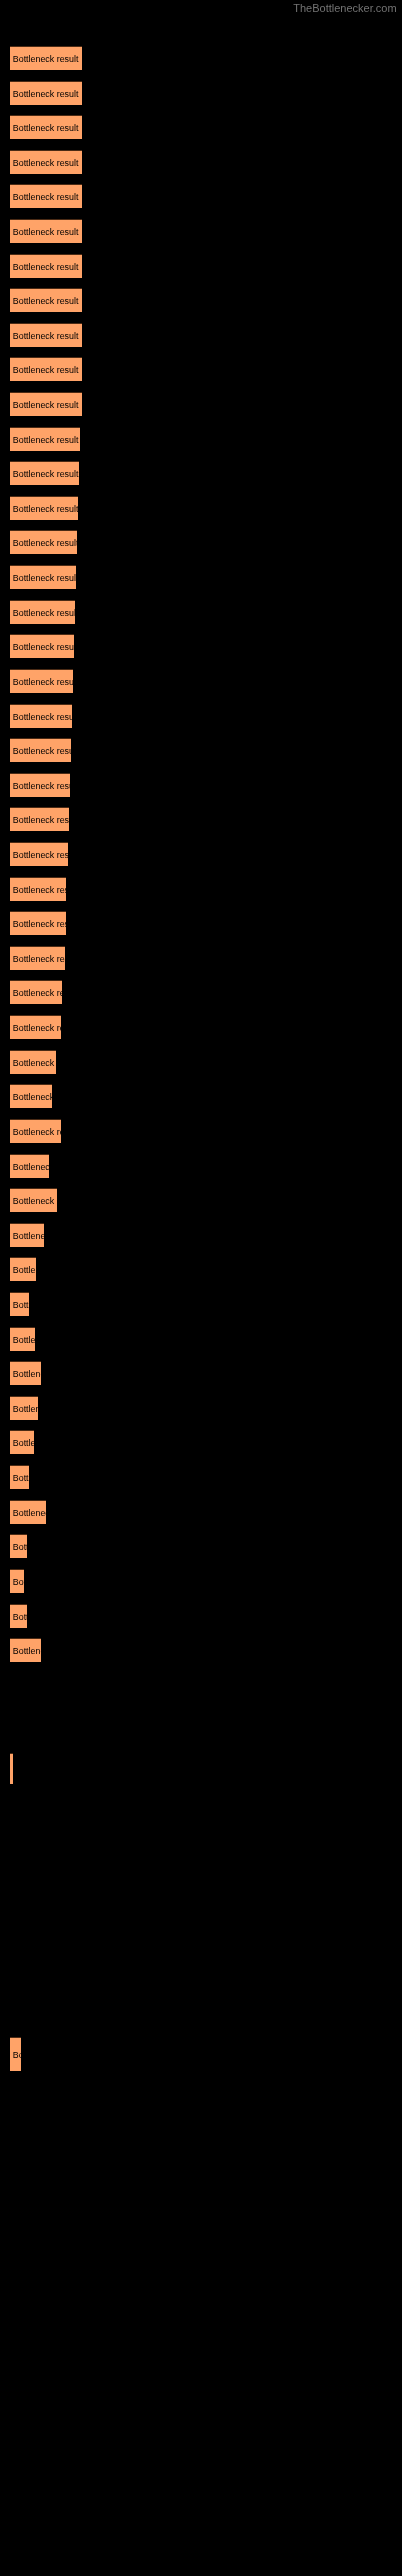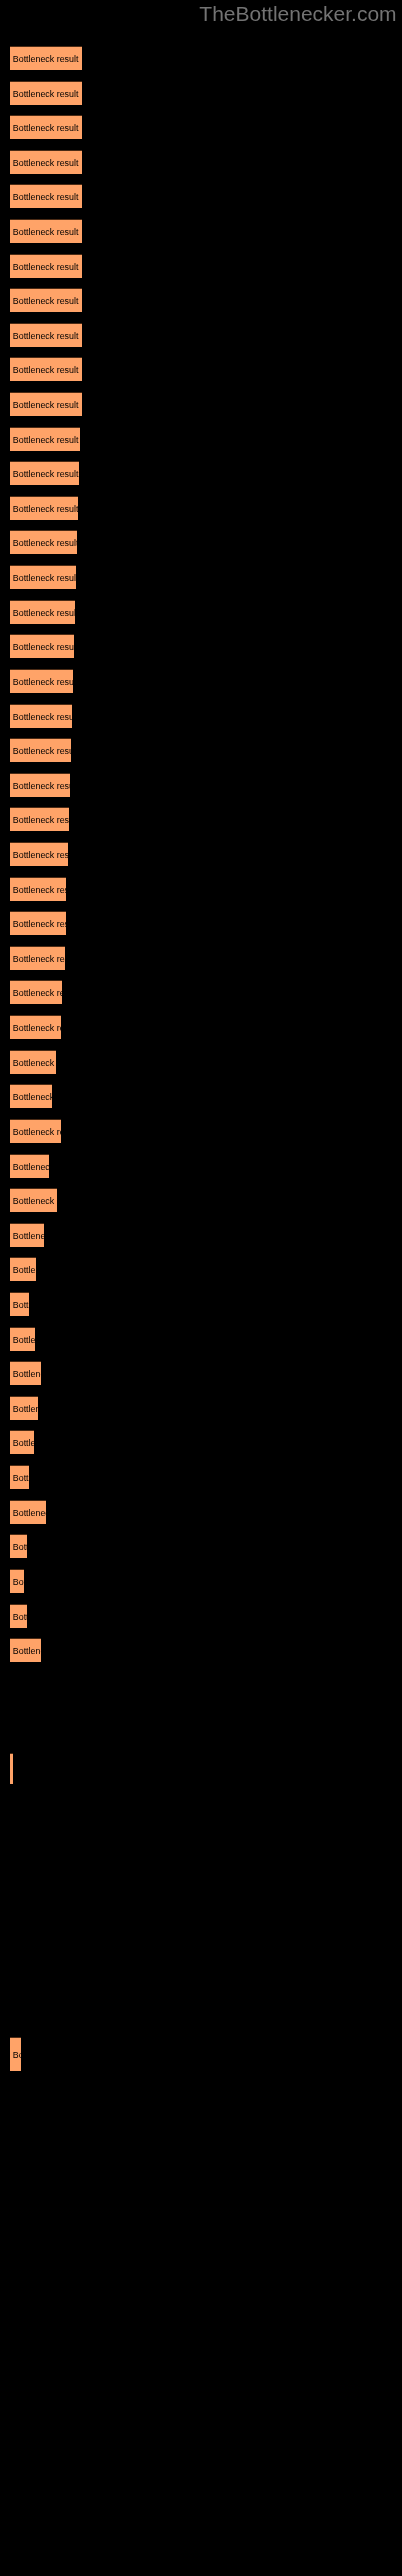--- a/index.html
+++ b/index.html
@@ -18,21 +18,21 @@
     position: relative;
     width: 403px;
     height: 2576px;
     background: #000000;
   }
   #watermark {
     position: absolute;
     right: 6.4px;
     top: 1.6px;
     color: #737373;
-    font-size: 21px;
+    font-size: 11px;
     font-family: "Liberation Sans", sans-serif;
     letter-spacing: 0px;
     white-space: nowrap;
     user-select: none;
   }
   #bars {
     position: absolute;
     left: 0;
     top: 0;
     width: 403px;

